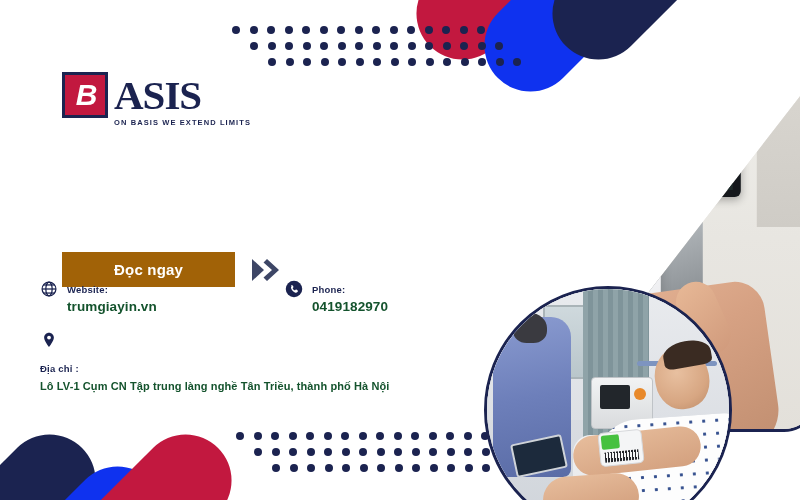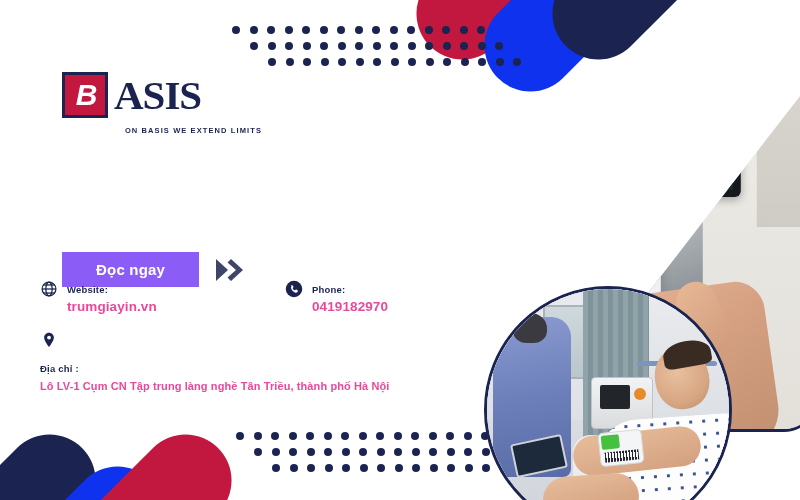--- a/index.html
+++ b/index.html
@@ -54,55 +54,54 @@
     display:flex; align-items:center; justify-content:center;
     color:#fff; font-weight:bold; font-size:30px; font-style:italic;
     font-family:"Liberation Sans", sans-serif;
     letter-spacing:-3px;
   }
   .logo-word {
     font-size:41px; font-weight:bold; color:#1b2350;
     letter-spacing:-1px; line-height:1; font-family:Liberation Serif, serif;
   }
   .logo-tag {
-    margin-top:8px; margin-left:52px;
+    margin-top:0; margin-left:52px;
     font-size:7.5px; font-weight:bold; color:#1b2350;
     letter-spacing:1.1px;
-    text-align:right;
   }
 
   
   .headline-band {
     position:absolute; left:30px; top:136px; width:452px; height:100px;
     background:linear-gradient(100deg,#1b2350 0%,#263258 22%,#5a6party 40%,#8e97ae 72%,#a8aec0 100%);
     display:flex; flex-direction:column; justify-content:center;
     padding-left:22px;
   }
   .headline-band h1 {
     color:#ffffff; font-size:21.5px; font-weight:bold;
     line-height:1.42; letter-spacing:0.1px;
     font-family:"Liberation Sans", sans-serif;
   }
 
   
   .cta-row { position:absolute; left:62px; top:252px; display:flex; align-items:center; gap:16px; }
   .cta-btn {
-    background:#8b5cf6; color:#fff; border:none;
-    padding:9px 34px; font-size:15px; font-weight:bold;
+    background:#a16207; color:#fff; border:none;
+    padding:9px 52px; font-size:15px; font-weight:bold;
     font-family:"Liberation Sans", sans-serif; cursor:pointer;
     letter-spacing:0.2px;
   }
   .chevrons { display:flex; align-items:center; }
 
   
   .contact { position:absolute; left:40px; top:279px; width:440px; color:#1b2350; }
   .c-item { display:flex; align-items:flex-start; gap:9px; }
   .c-icon { width:18px; height:18px; flex:0 0 auto; margin-top:1px; }
   .c-label { font-size:9.5px; font-weight:bold; letter-spacing:0.2px; color:#1b2350; }
-  .c-value { font-size:13.5px; font-weight:bold; margin-top:17px; color:#ec4899; letter-spacing:0.1px; }
+  .c-value { font-size:13.5px; font-weight:bold; margin-top:17px; color:#14532d; letter-spacing:0.1px; }
   .c-top { display:flex; gap:0; }
   .c-web { width:245px; }
   .c-addr { margin-top:15px;flex-direction:column; }
   .c-addr .c-value { font-size:11px; }
 
   
   .photo-frame {
     position:absolute; left:452px; top:78px; width:362px; height:354px;
     overflow:hidden;
   }

